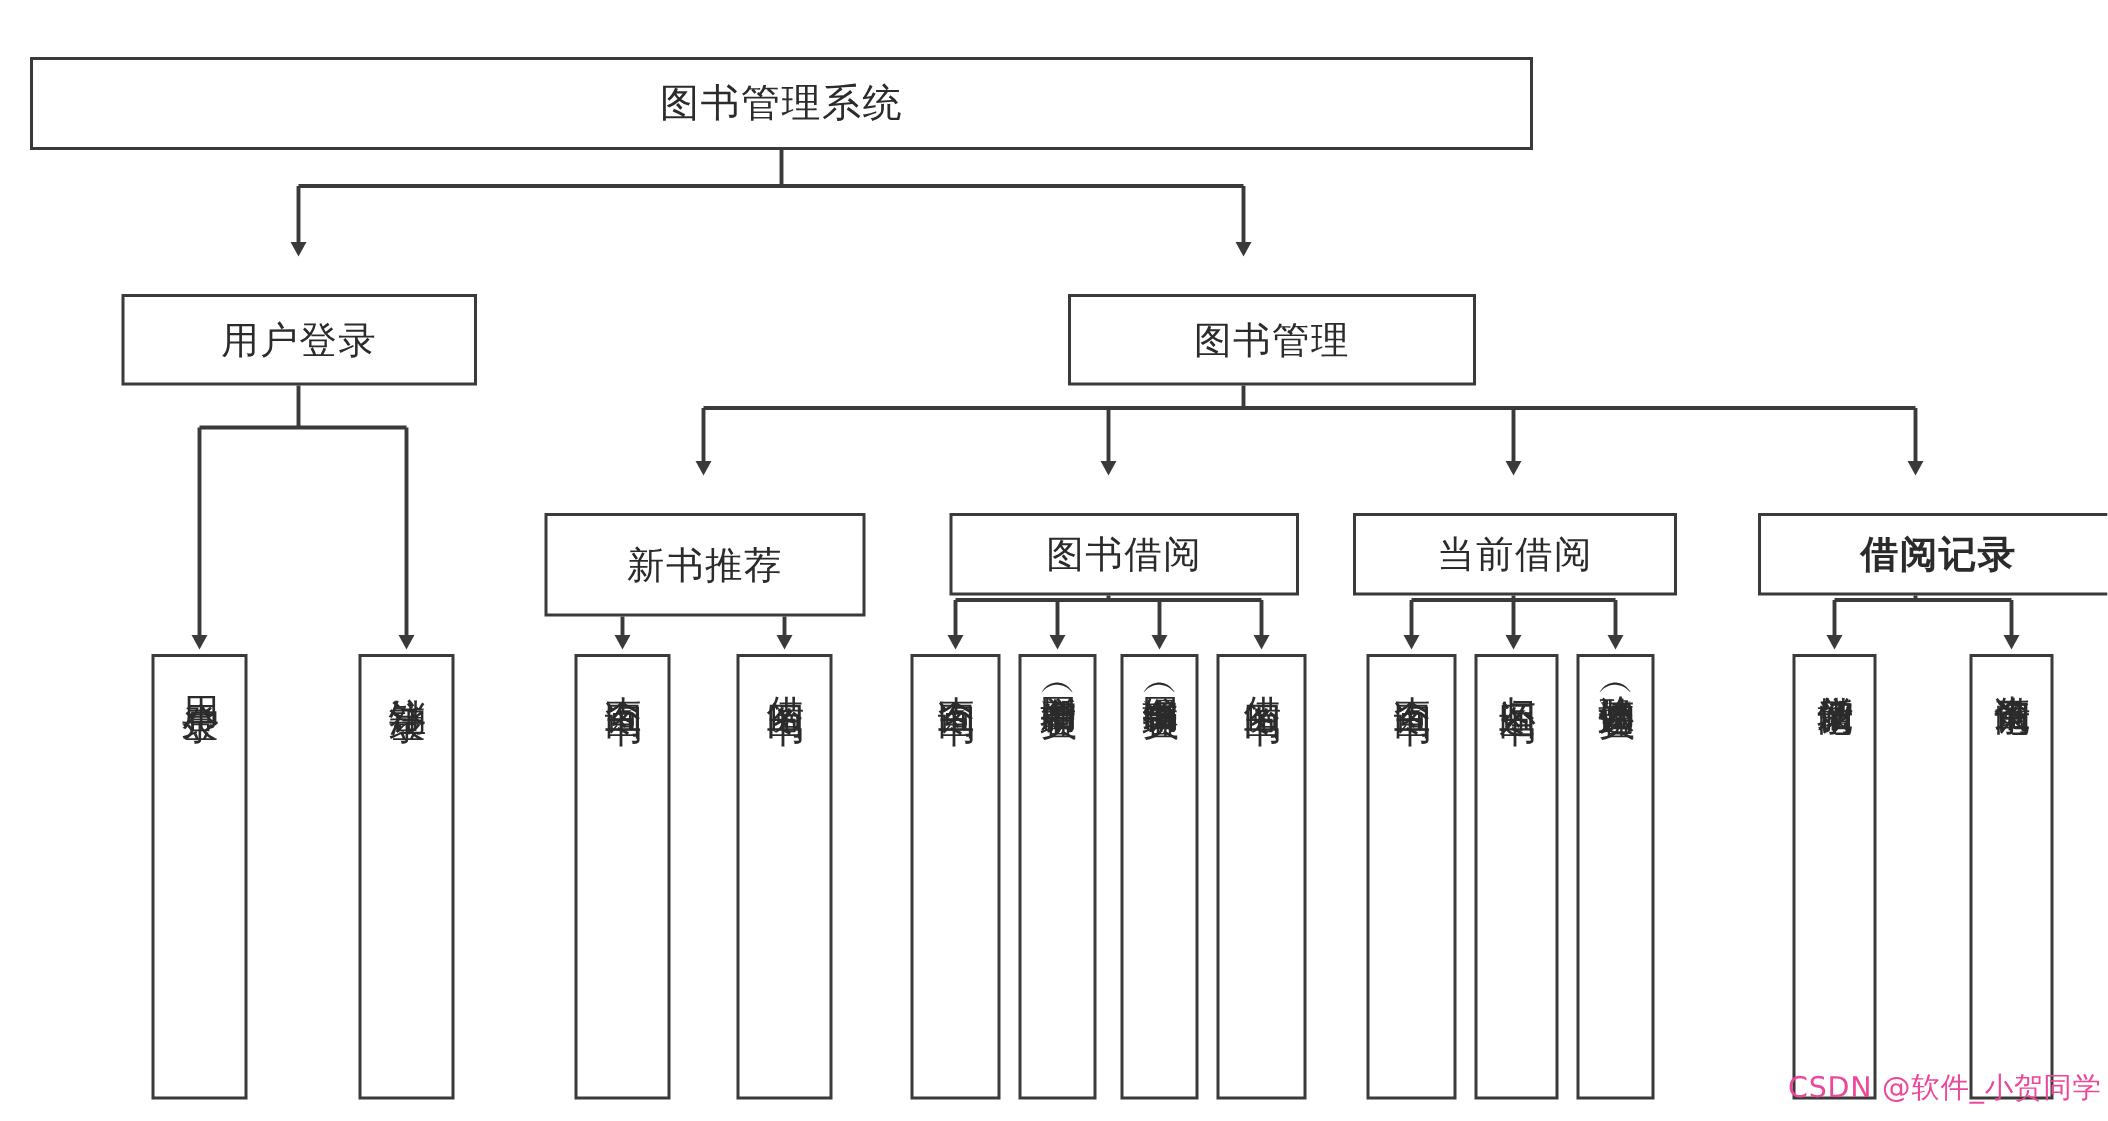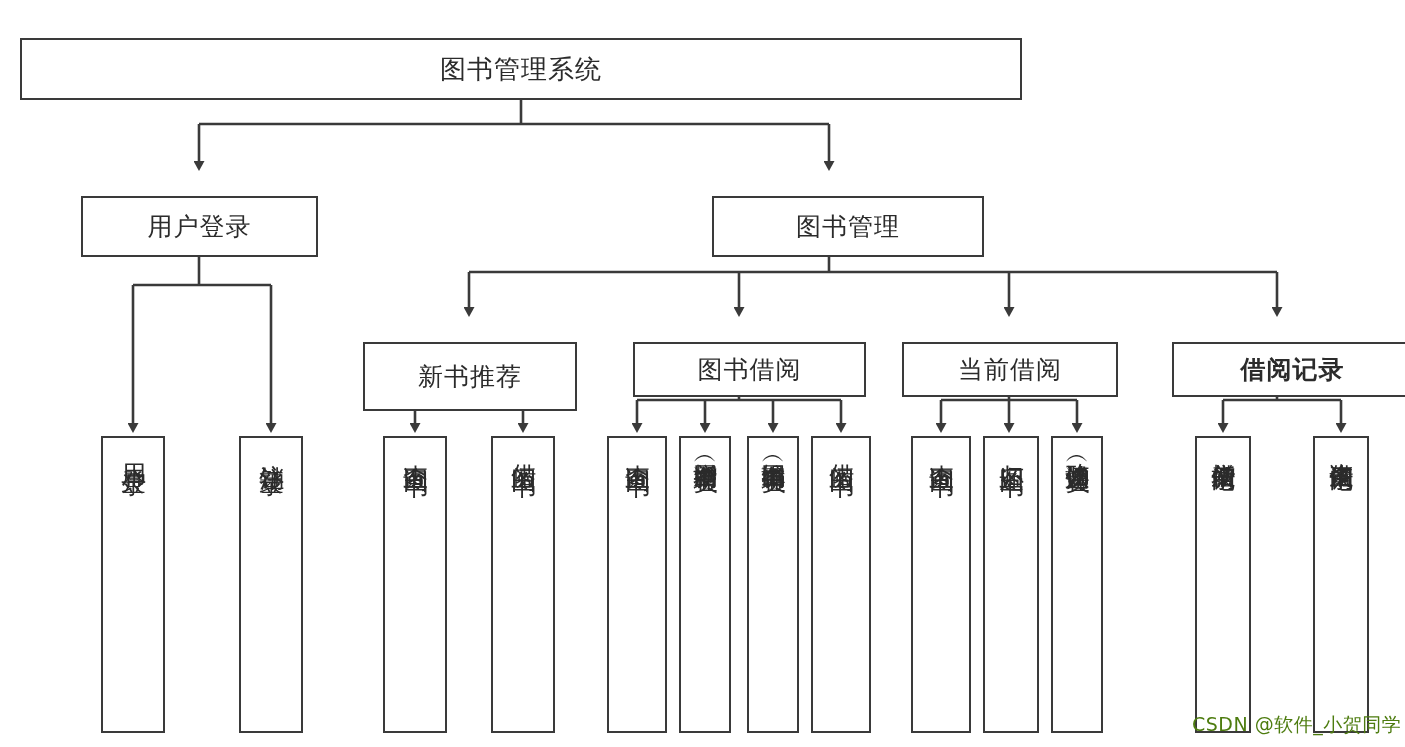--- a/index.html
+++ b/index.html
@@ -63,21 +63,21 @@
   }
   .node.v.tall .vtext {
     font-size: 24px;
     letter-spacing: 1px;
   }
   .watermark {
     position: absolute;
     left: 1192px;
     top: 712px;
     font-size: 19px;
-    color: #4d7c0f;
+    color: #ec4899;
     white-space: nowrap;
     letter-spacing: 0.5px;
   }
 </style>
 </head>
 <body>
 
 <div id="canvas">
 
   <svg id="connectors" viewBox="0 0 1405 747" xmlns="http://www.w3.org/2000/svg">

